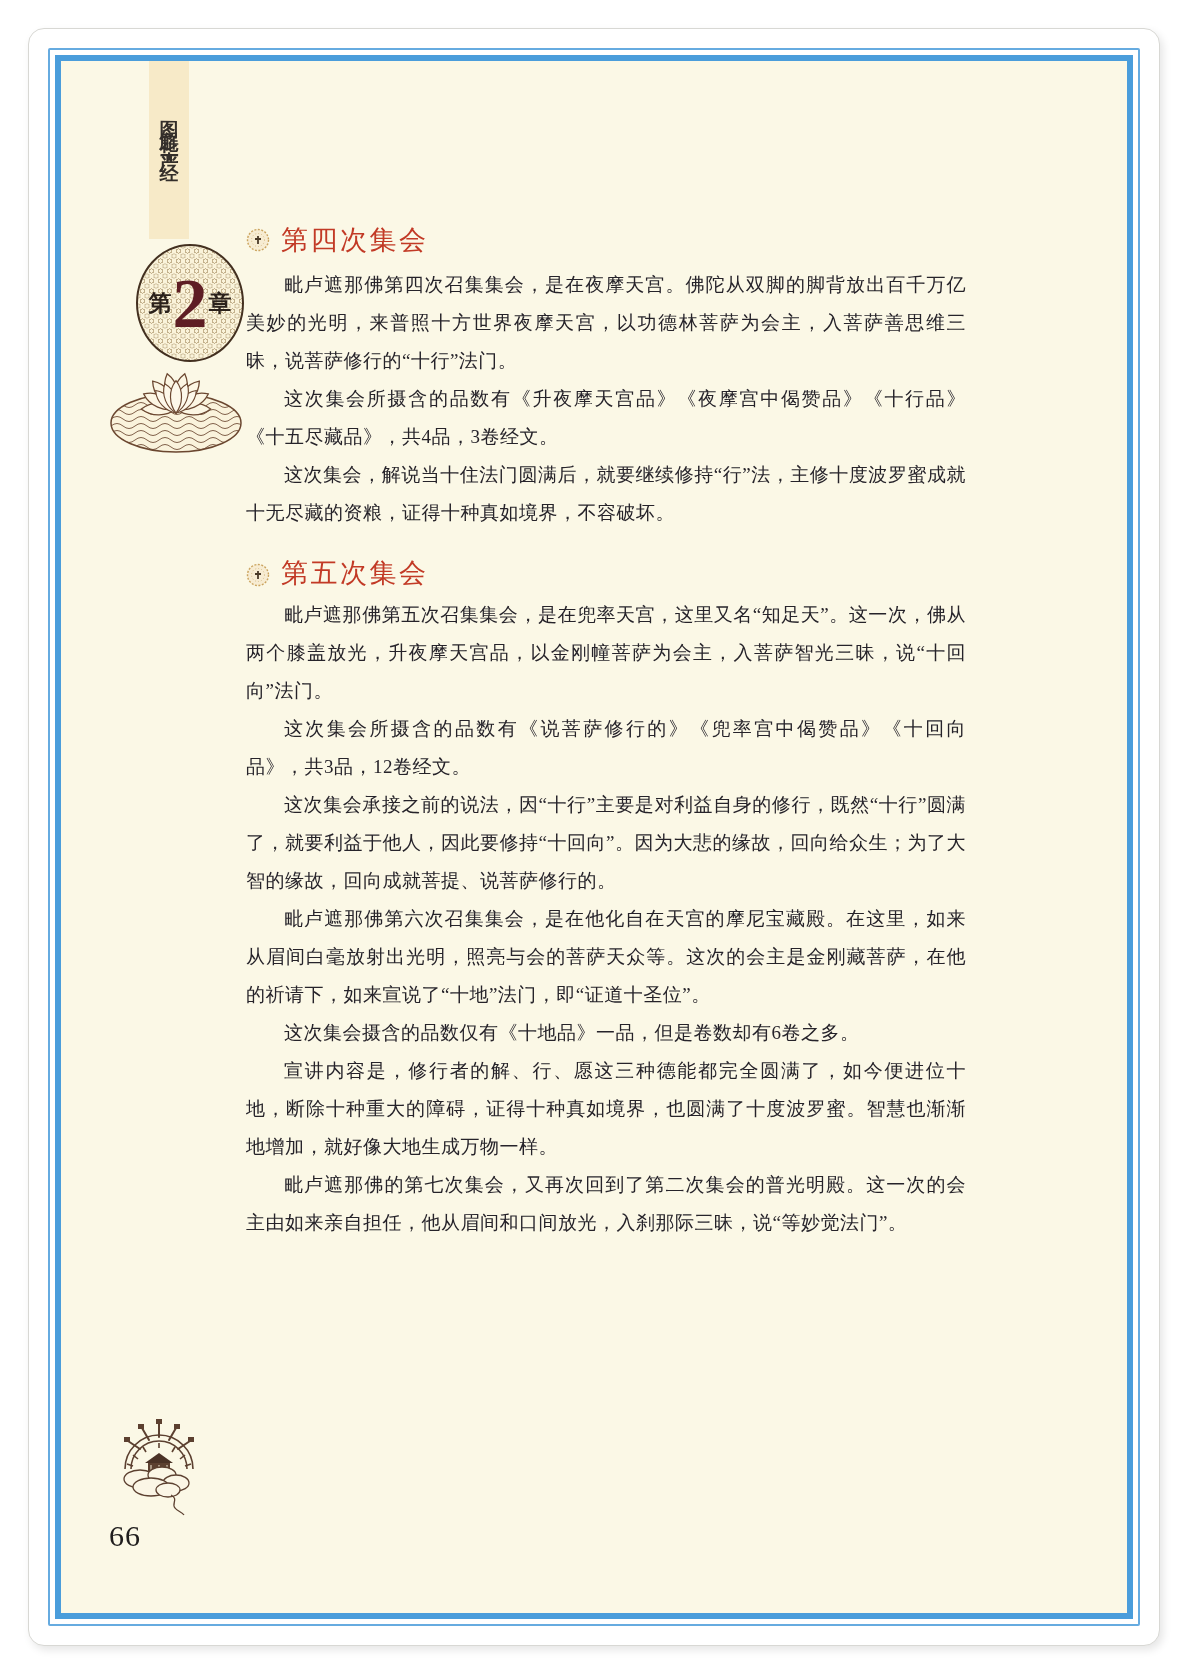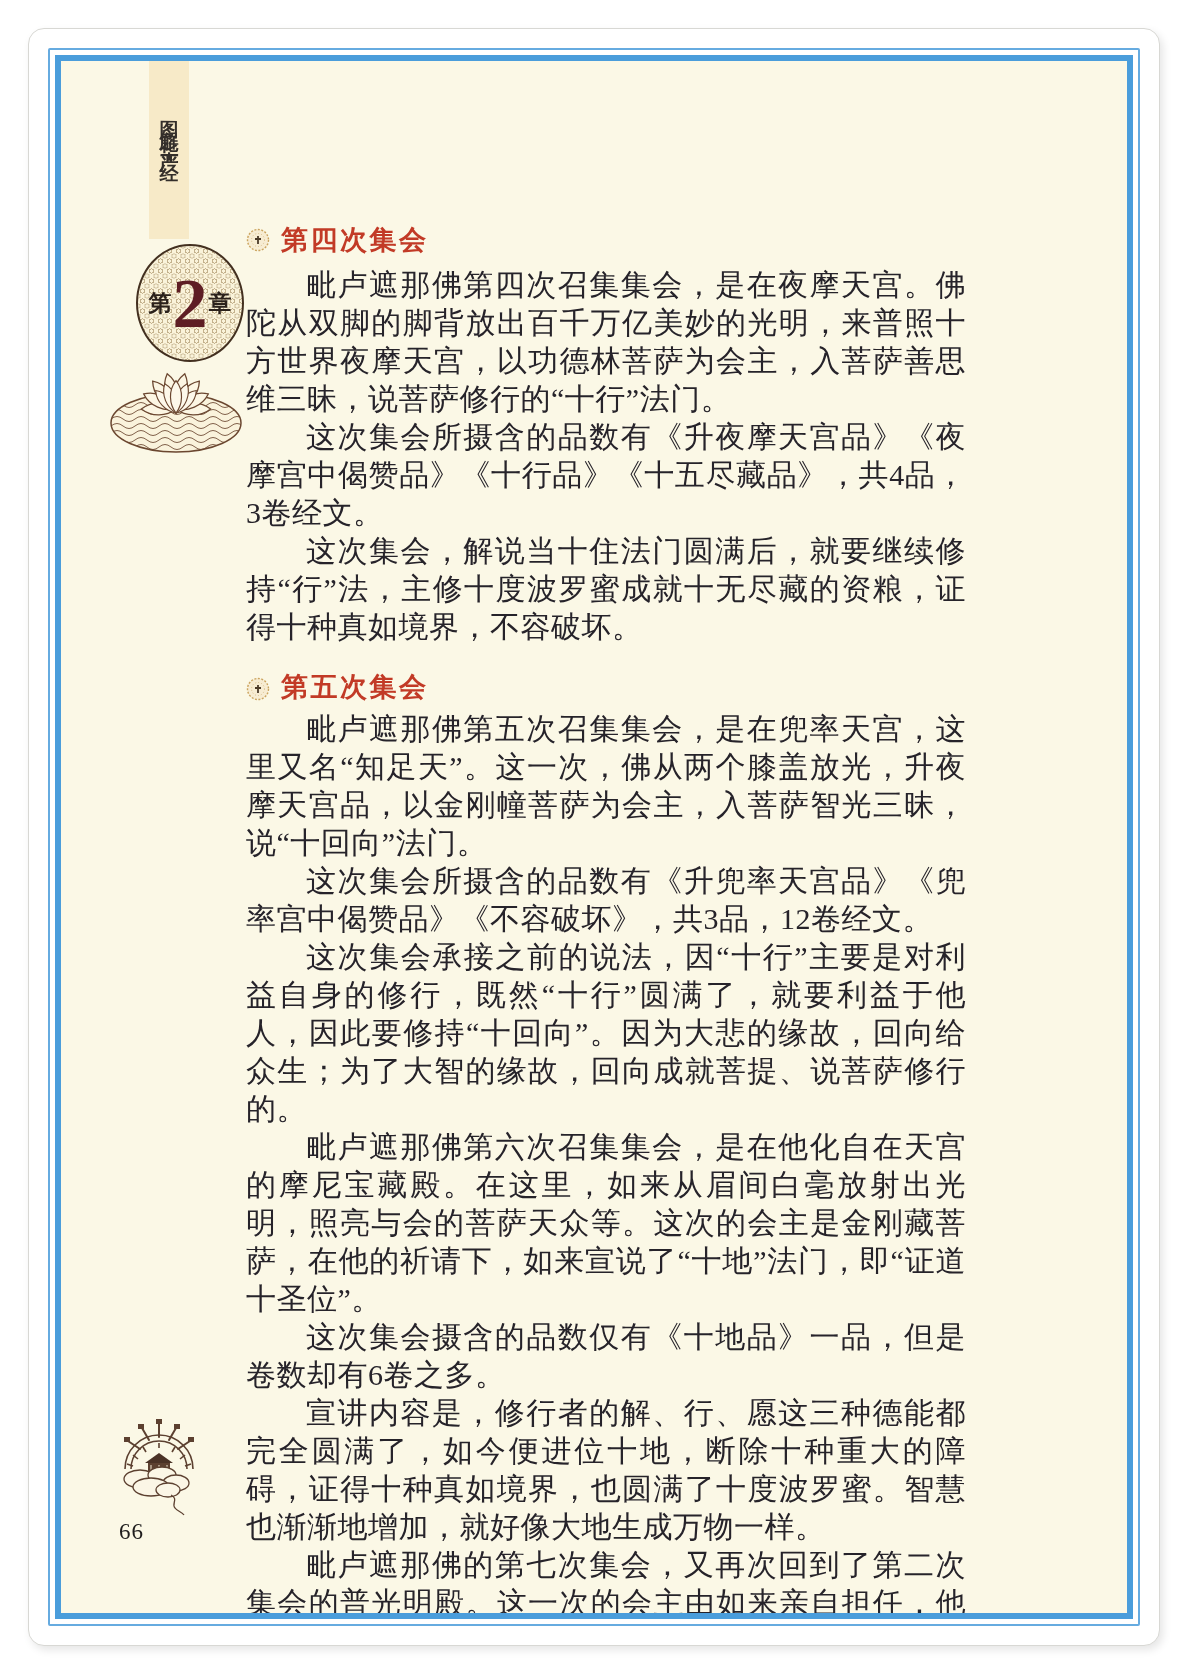--- a/index.html
+++ b/index.html
@@ -46,35 +46,35 @@
   .chapter-text{
     position:absolute;inset:0;display:flex;align-items:center;justify-content:center;
   }
   .chapter-side{font-size:23px;font-weight:700;color:#2b211b;line-height:1;}
   .chapter-number{
     font-size:70px;font-weight:700;color:#5e1d24;line-height:0.9;margin:0 1px;
   }
   .lotus{position:absolute;left:44px;top:298px;}
   .palace{position:absolute;left:52px;top:1356px;}
   .page-number{
-    position:absolute;left:58px;top:1458px;font-size:23px;color:#1f1d1d;
+    position:absolute;left:48px;top:1458px;font-size:30px;color:#1f1d1d;
     letter-spacing:1px;
   }
 
   
   .main{position:absolute;left:185px;top:162px;width:720px;}
   .section{margin:0;}
   .sec-head{display:flex;align-items:center;gap:11px;margin:0 0 9px 0;height:34px;}
   .section:not(:first-child) .sec-head{margin-top:21px;align-items:flex-end;}
   .sec-title{
-    font-size:27px;font-weight:700;color:#c23a26;letter-spacing:2.5px;line-height:1;
+    font-size:27px;font-weight:400;color:#c23a26;letter-spacing:2.5px;line-height:1;
   }
   .seal-icon{width:24px;height:24px;flex:0 0 auto;}
   .main p{
-    margin:0;font-size:30px;line-height:38px;color:#26232a;
+    margin:0;font-size:19px;line-height:38px;color:#26232a;
     text-align:justify;text-indent:2em;letter-spacing:0.5px;
   }
 </style>
 </head>
 <body>
 
 <div class="page-card">
   <div class="frame-thin"></div>
   <div class="frame-thick">
     <div class="content">
@@ -189,21 +189,21 @@
         <div class="section">
           <div class="sec-head">
             <svg class="seal-icon" viewBox="0 0 24 24">
               <circle cx="12" cy="12" r="10.5" fill="#f7ecd2" stroke="#cba45f" stroke-width="1.4" stroke-dasharray="2,1.5"></circle>
               <circle cx="12" cy="12" r="6.5" fill="none" stroke="#d8be8a" stroke-width="1" stroke-dasharray="1,2"></circle>
               <path d="M12 8 v8 M9 11 h6" stroke="#4a3a28" stroke-width="1.8"></path>
             </svg>
             <span class="sec-title">第五次集会</span>
           </div>
           <p>毗卢遮那佛第五次召集集会，是在兜率天宫，这里又名“知足天”。这一次，佛从两个膝盖放光，升夜摩天宫品，以金刚幢菩萨为会主，入菩萨智光三昧，说“十回向”法门。</p>
-          <p>这次集会所摄含的品数有《升兜率天宫品》《兜率宫中偈赞品》《不容破坏》，共3品，12卷经文。</p>
+          <p>这次集会所摄含的品数有《说菩萨修行的》《兜率宫中偈赞品》《十回向品》，共3品，12卷经文。</p>
           <p>这次集会承接之前的说法，因“十行”主要是对利益自身的修行，既然“十行”圆满了，就要利益于他人，因此要修持“十回向”。因为大悲的缘故，回向给众生；为了大智的缘故，回向成就菩提、说菩萨修行的。</p>
         </div>
 
         <div class="section">
           <p>毗卢遮那佛第六次召集集会，是在他化自在天宫的摩尼宝藏殿。在这里，如来从眉间白毫放射出光明，照亮与会的菩萨天众等。这次的会主是金刚藏菩萨，在他的祈请下，如来宣说了“十地”法门，即“证道十圣位”。</p>
           <p>这次集会摄含的品数仅有《十地品》一品，但是卷数却有6卷之多。</p>
           <p>宣讲内容是，修行者的解、行、愿这三种德能都完全圆满了，如今便进位十地，断除十种重大的障碍，证得十种真如境界，也圆满了十度波罗蜜。智慧也渐渐地增加，就好像大地生成万物一样。</p>
         </div>
 
         <div class="section">

